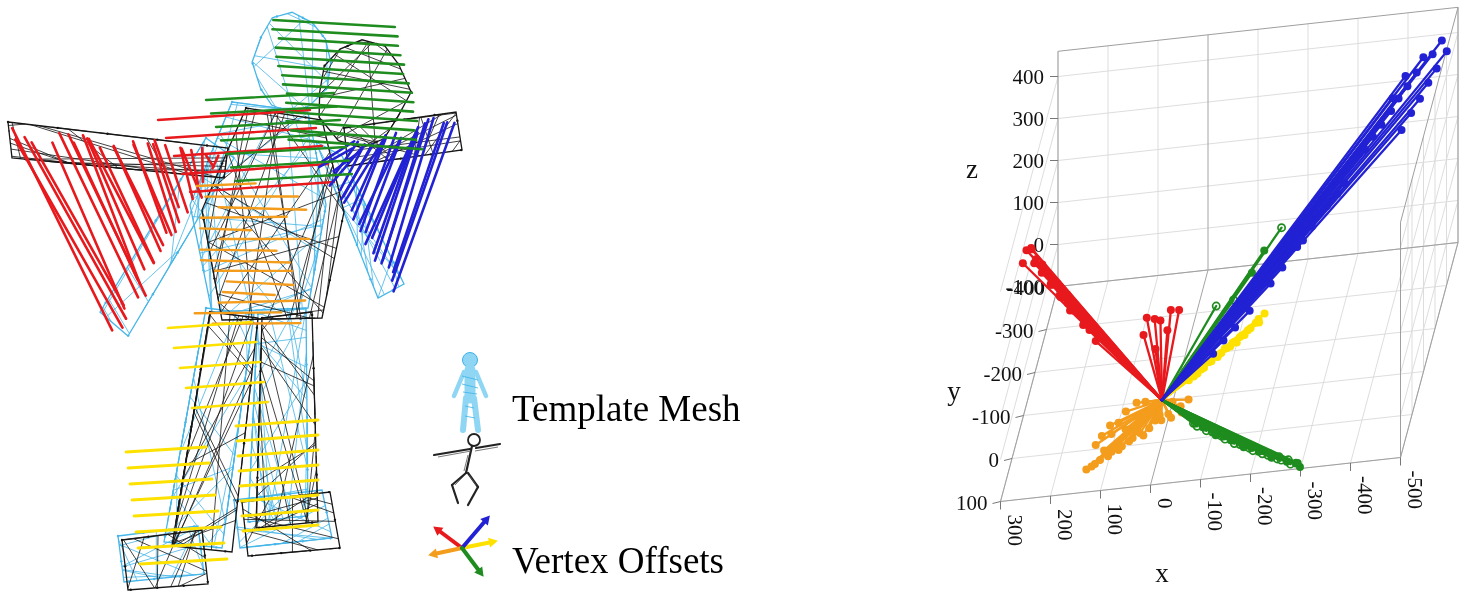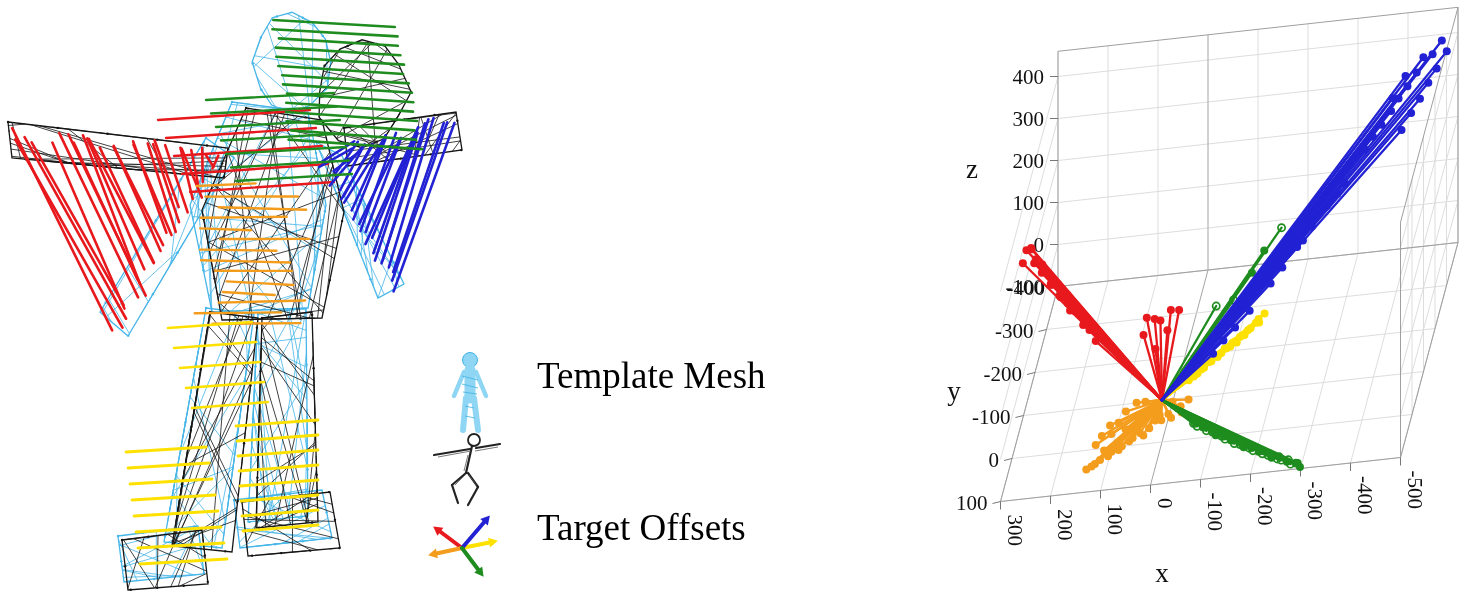--- a/index.html
+++ b/index.html
@@ -1,21 +1,21 @@
 <!DOCTYPE html>
 <html><head>
 <meta charset="utf-8">
 <style>
   html,body{margin:0;padding:0;background:#fff;}
   #stage{position:relative;width:1468px;height:592px;background:#fff;overflow:hidden;
          font-family:"Liberation Serif","DejaVu Serif",serif;}
   #mesh-svg{position:absolute;left:0;top:0;}
   #plot-svg{position:absolute;left:920px;top:0;}
   #legend{position:absolute;left:428px;top:356px;width:390px;}
-  .legend-row{display:flex;align-items:flex-start;margin-bottom:2px;gap:25px;}
+  .legend-row{display:flex;align-items:flex-end;margin-bottom:2px;}
   .legend-icon{width:84px;height:74px;flex:0 0 84px;display:flex;align-items:center;justify-content:center;}
   .legend-label{font-size:37px;color:#000;line-height:1.1;white-space:nowrap;}
   text{font-family:"Liberation Serif","DejaVu Serif",serif;}
 </style>
 </head>
 <body>
 
 <div id="stage">
   <svg id="mesh-svg" width="580" height="592">
       <g>
@@ -693,21 +693,21 @@
             <line x1="34" y1="40" x2="6" y2="46" stroke="#F49C1C" stroke-width="4" stroke-linecap="round"></line>
             <polygon points="0.13318551553554236,47.25717453238524 7.885761798577861,40.482400663420336 9.981052685886594,50.26042480419443" fill="#F49C1C"></polygon>
             <line x1="34" y1="40" x2="64" y2="34" stroke="#FFE100" stroke-width="4" stroke-linecap="round"></line>
             <polygon points="69.88348405414553,32.82330318917089 62.03883864861817,39.49125178386915 60.07767729723632,29.68544502695995" fill="#FFE100"></polygon>
             <line x1="34" y1="40" x2="58" y2="12" stroke="#2222D4" stroke-width="4" stroke-linecap="round"></line>
             <polygon points="61.90474824073581,7.44446038580822 59.843908891458575,17.531726674375733 52.25134286780561,11.023812939816047" fill="#2222D4"></polygon>
             <line x1="34" y1="40" x2="52" y2="64" stroke="#1E8C1E" stroke-width="4" stroke-linecap="round"></line>
             <polygon points="55.6,68.8 46.2,64.6 54.2,58.599999999999994" fill="#1E8C1E"></polygon>
           </svg>
       </div>
-      <div class="legend-label">Target Offsets</div>
+      <div class="legend-label">Vertex Offsets</div>
     </div>
   </div>
 
   <svg id="plot-svg" width="548" height="592">
       <g>
         <line x1="138" y1="76.5" x2="80.5" y2="291.5" stroke="#d9d9d9" stroke-width="0.9"></line>
         <line x1="138" y1="76.5" x2="538" y2="32.5" stroke="#d9d9d9" stroke-width="0.9"></line>
         <line x1="538" y1="32.5" x2="480.5" y2="247.5" stroke="#d9d9d9" stroke-width="0.9"></line>
         <line x1="138" y1="118.5" x2="80.5" y2="333.5" stroke="#d9d9d9" stroke-width="0.9"></line>
         <line x1="138" y1="118.5" x2="538" y2="74.5" stroke="#d9d9d9" stroke-width="0.9"></line>

